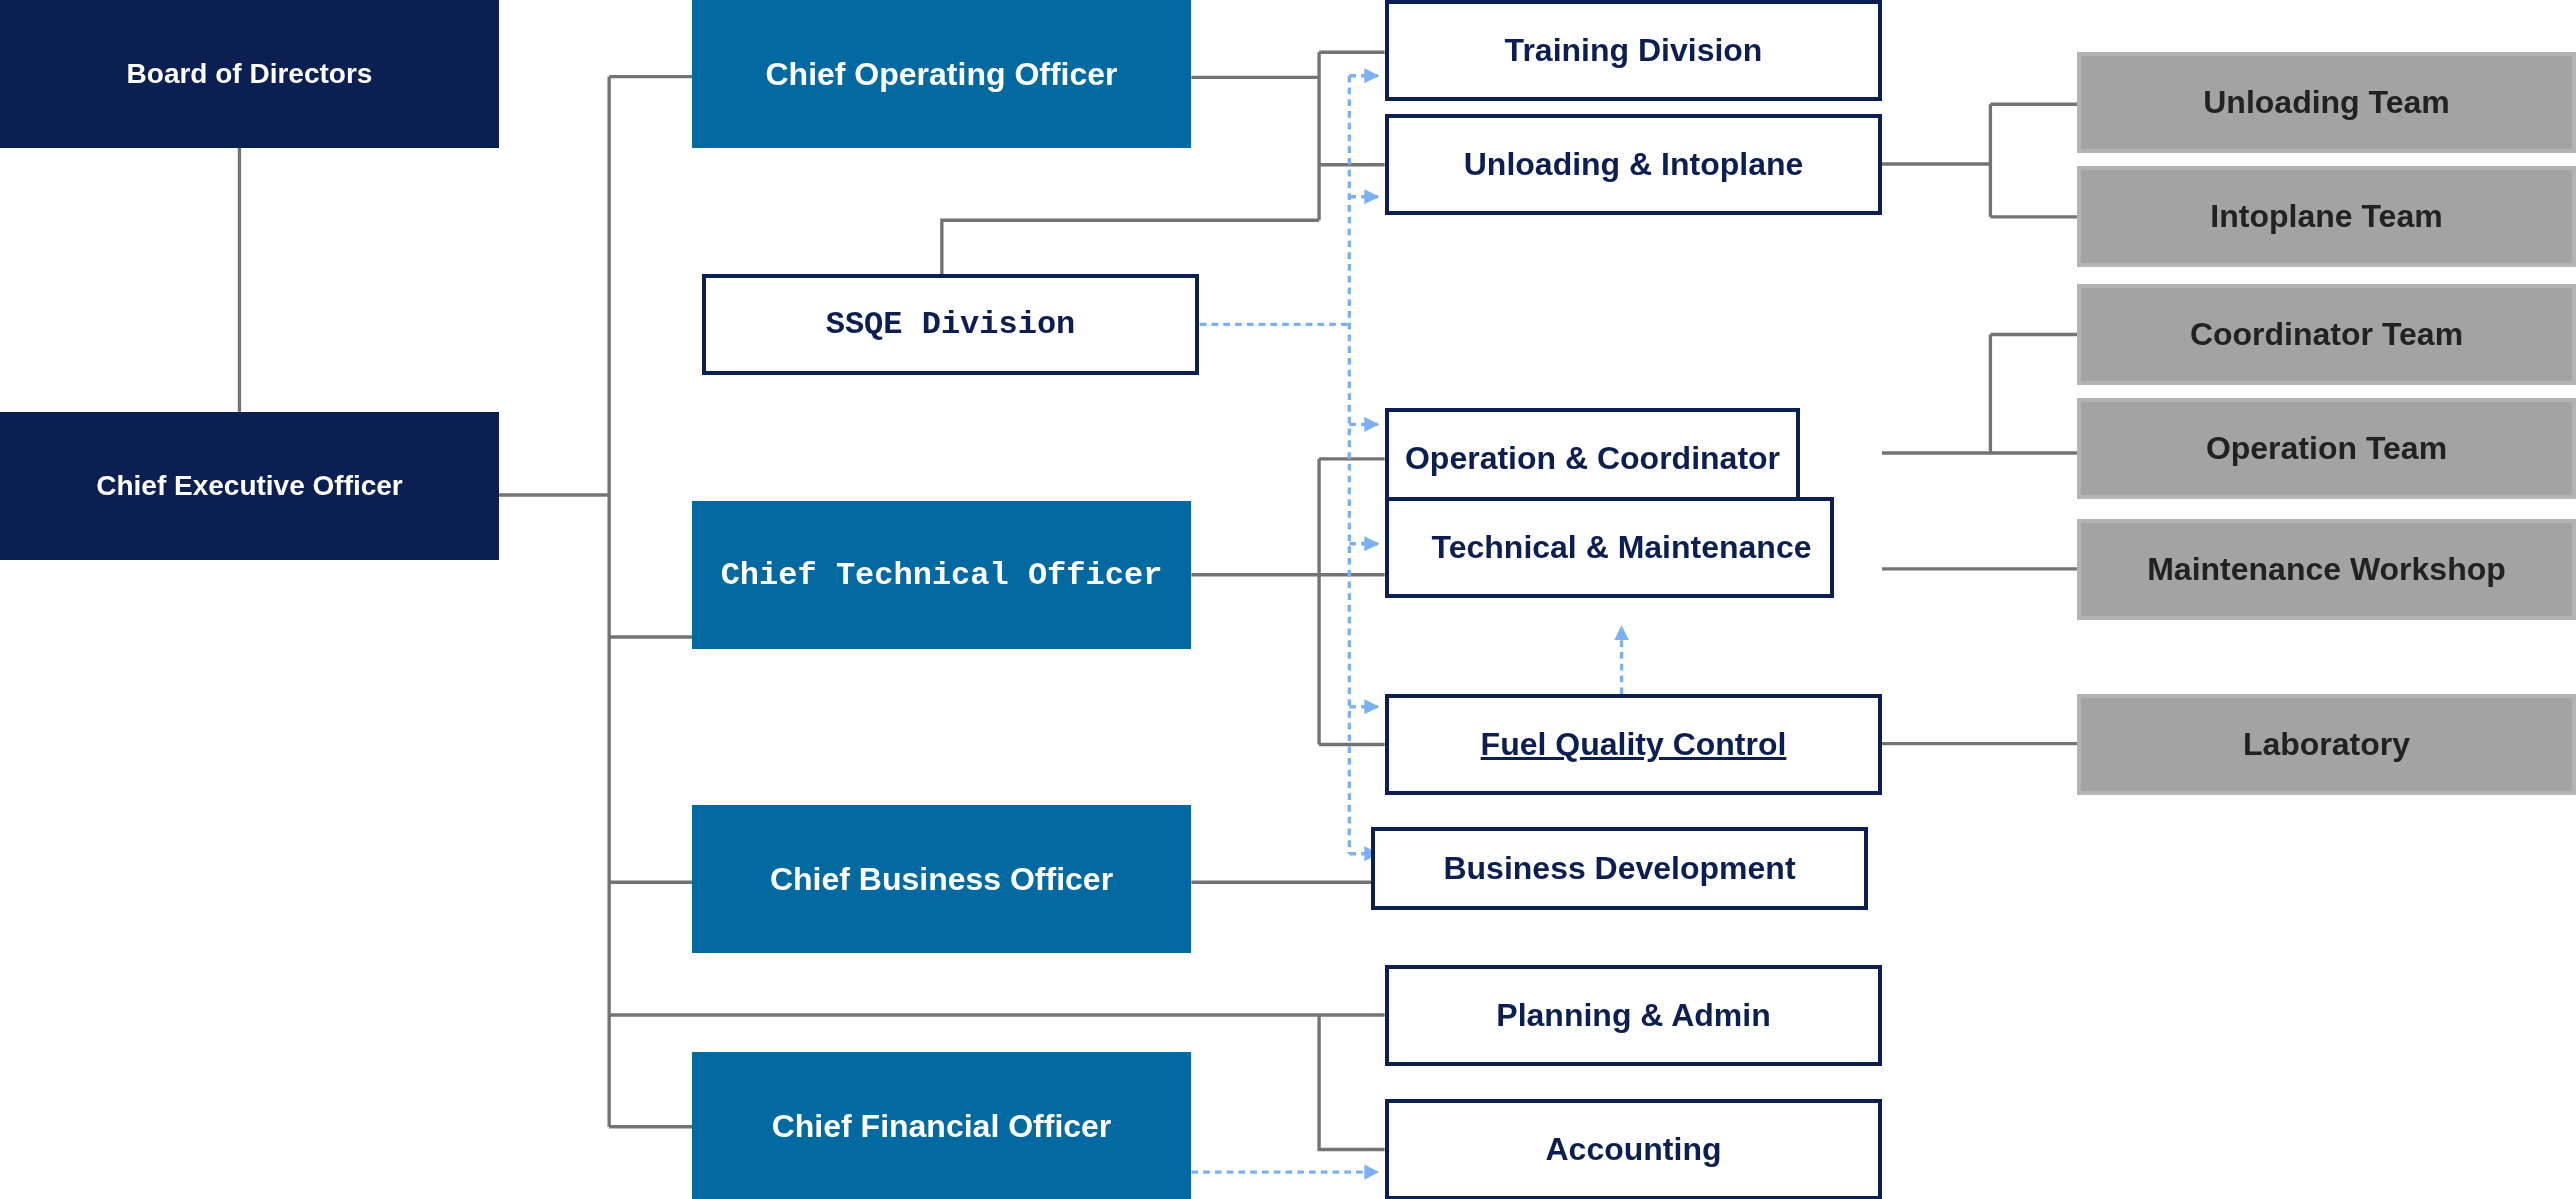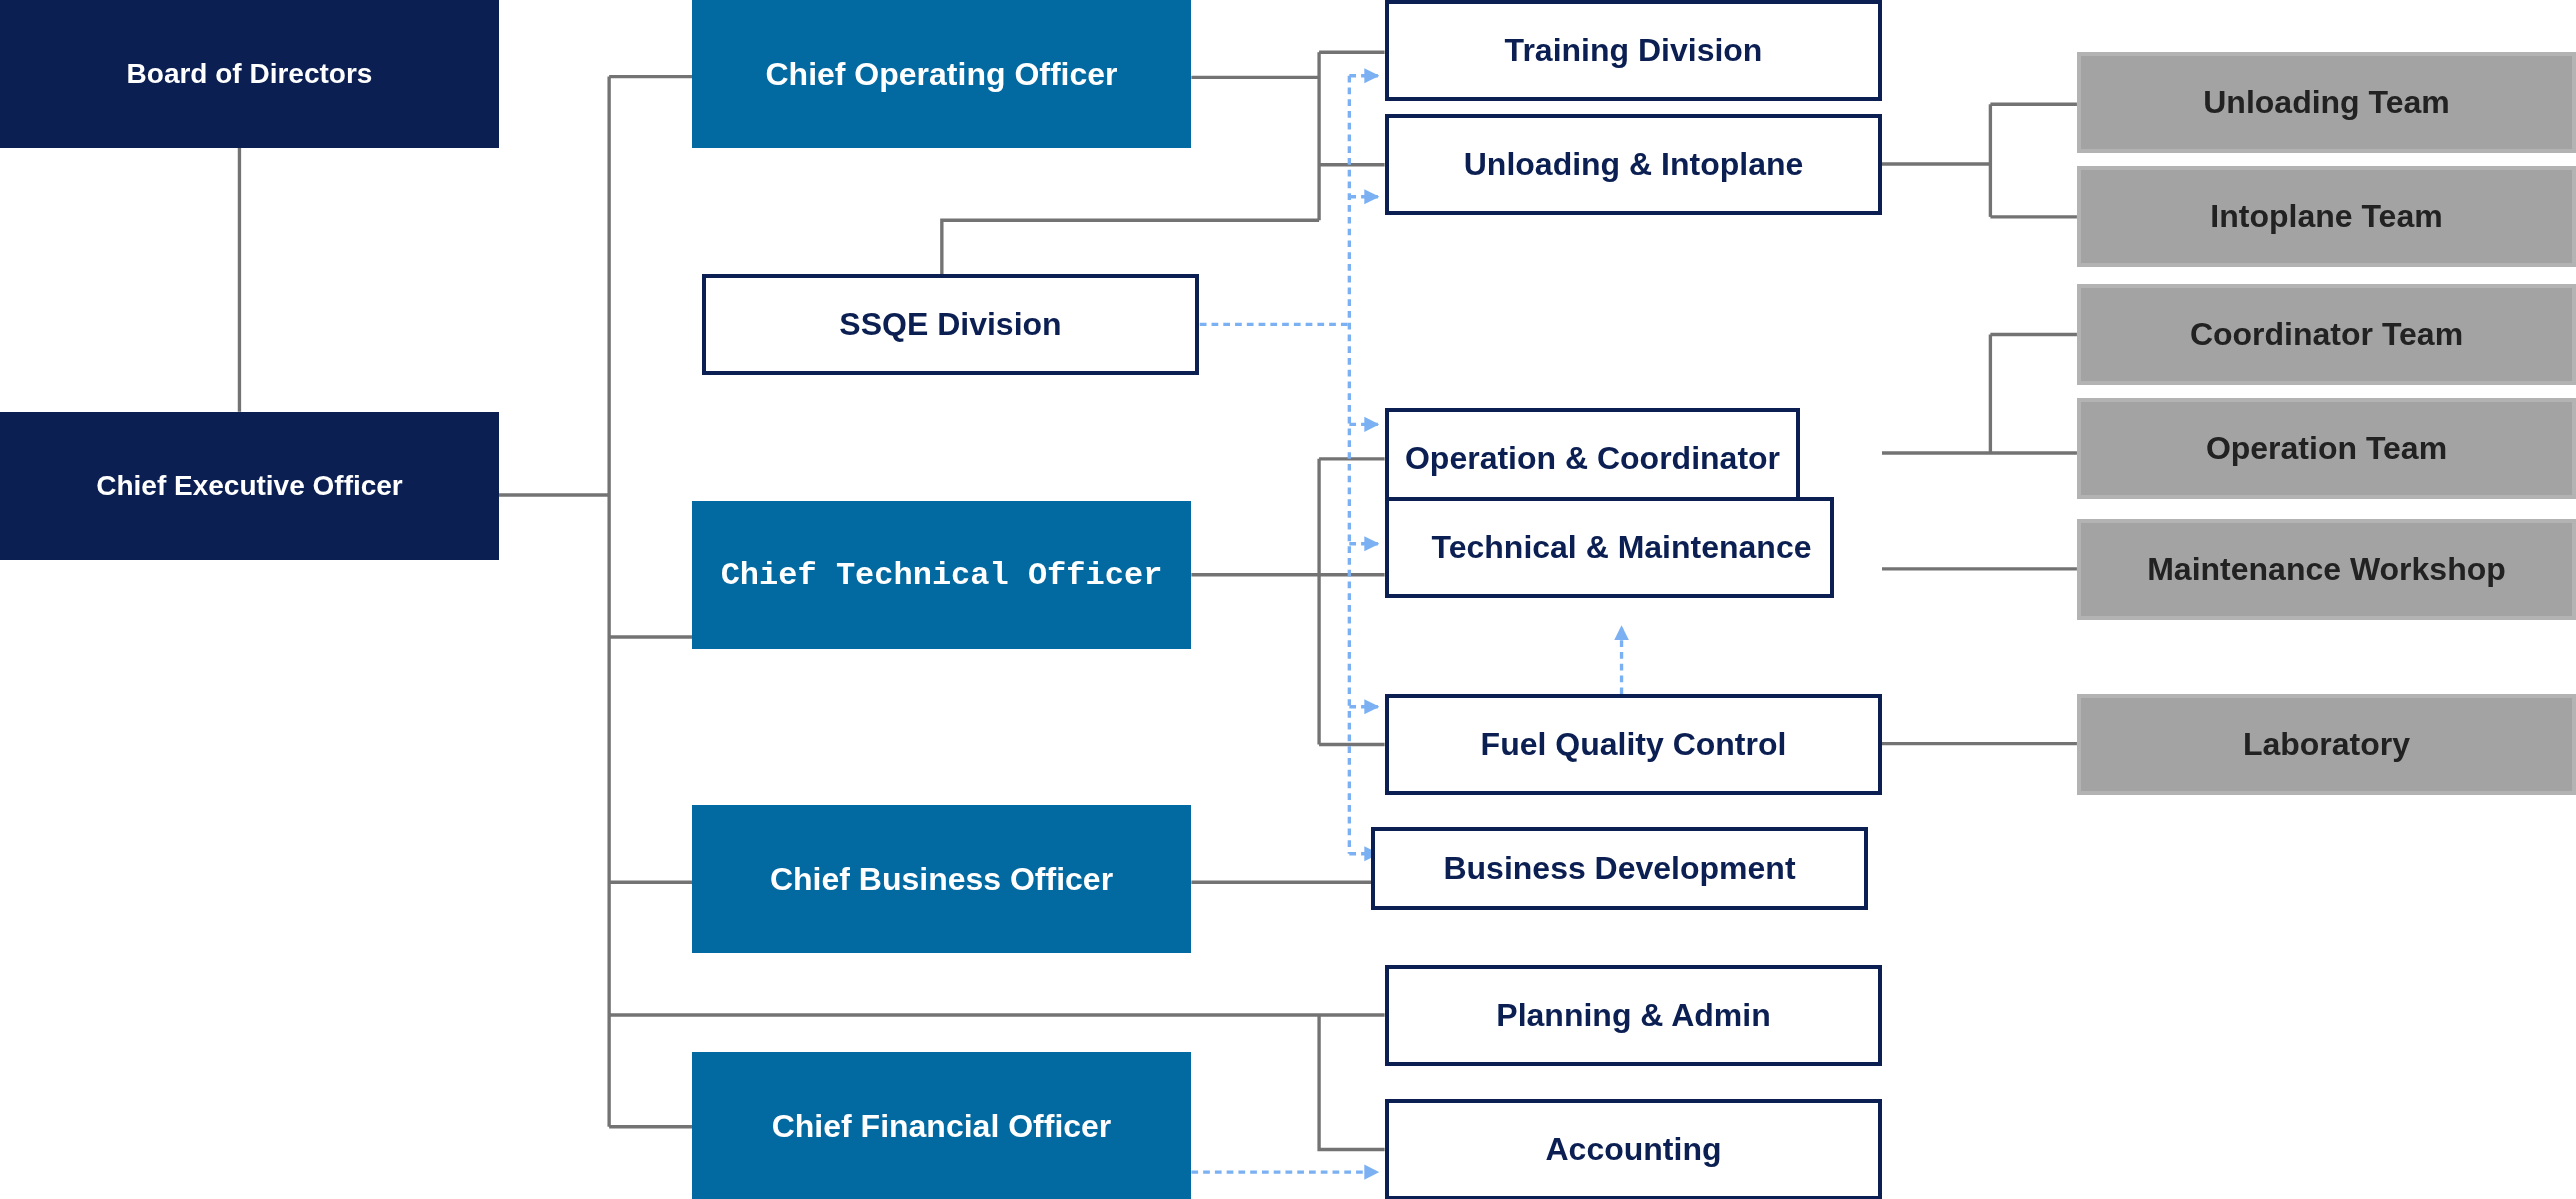--- a/index.html
+++ b/index.html
@@ -91,37 +91,37 @@
 <div class="box light" style="left:692px;top:501px;width:499px;height:148px;font-family:Liberation Mono, monospace;">
     <span>Chief Technical Officer</span>
   </div>
 <div class="box light" style="left:692px;top:805px;width:499px;height:148px;">
     <span>Chief Business Officer</span>
   </div>
 <div class="box light" style="left:692px;top:1052px;width:499px;height:148px;">
     <span>Chief Financial Officer</span>
   </div>
 
-<div class="box outline" style="left:702px;top:274px;width:497px;height:101px;">
+<div class="box outline" style="left:702px;top:274px;width:497px;height:101px;font-family:Liberation Mono, monospace;">
     <span>SSQE Division</span>
   </div>
 
 <div class="box outline" style="left:1385px;top:0;width:497px;height:101px;">
     <span>Training Division</span>
   </div>
 <div class="box outline" style="left:1385px;top:114px;width:497px;height:101px;">
     <span>Unloading &amp; Intoplane</span>
   </div>
 <div class="box outline" style="left:1385px;top:408px;width:415px;height:101px;">
     <span>Operation &amp; Coordinator</span>
   </div>
 <div class="box outline" style="left:1385px;top:497px;width:449px;height:101px;padding-left:24px;">
     <span>Technical &amp; Maintenance</span>
   </div>
-<div class="box outline" style="left:1385px;top:694px;width:497px;height:101px;">
+<div class="box outline" style="left:1385px;top:694px;width:497px;height:101px;text-decoration:underline;">
     <span>Fuel Quality Control</span>
   </div>
 <div class="box outline" style="left:1371px;top:827px;width:497px;height:83px;">
     <span>Business Development</span>
   </div>
 <div class="box outline" style="left:1385px;top:965px;width:497px;height:101px;">
     <span>Planning &amp; Admin</span>
   </div>
 <div class="box outline" style="left:1385px;top:1099px;width:497px;height:101px;">
     <span>Accounting</span>

